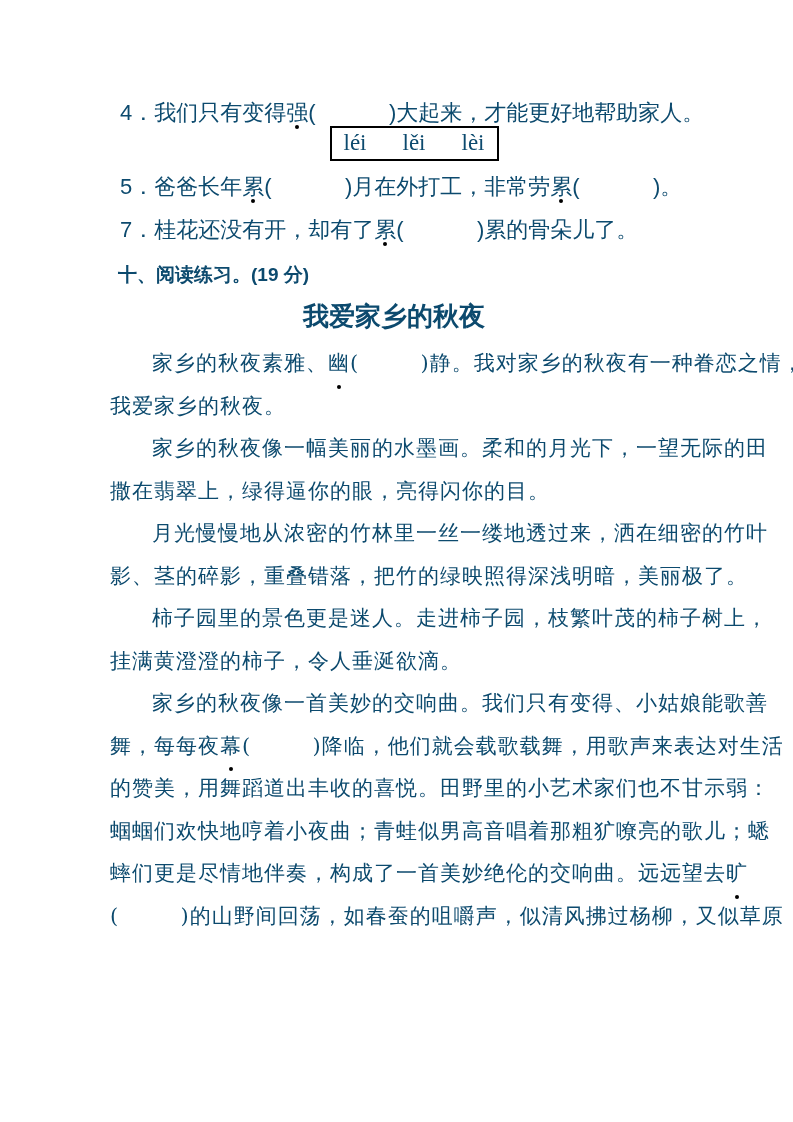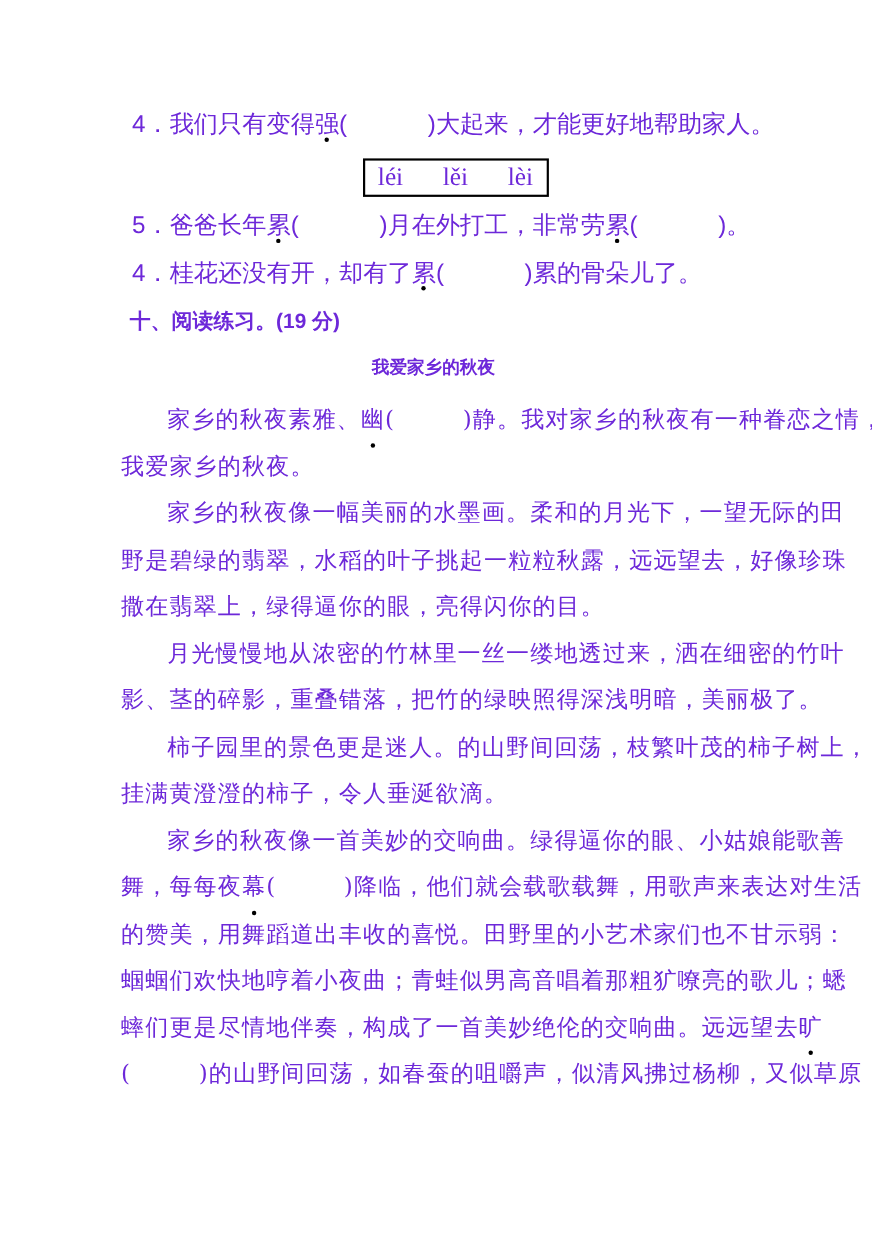--- a/index.html
+++ b/index.html
@@ -2,42 +2,41 @@
 <html><head>
 <meta charset="utf-8">
 <style>
   html, body { margin: 0; padding: 0; background: #e9e9e9; }
   .page {
     position: relative;
     width: 793px;
     height: 1122px;
     margin: 0 auto;
     background: #ffffff;
-    color: #6d28d9;
+    color: #0c4a6e;
     overflow: hidden;
   }
   .content {
     position: absolute;
     left: 110px;
     top: 99px;
     width: 568px;
   }
   
   .question {
     font-family: "Liberation Sans", sans-serif;
     font-size: 22px;
     line-height: 27px;
     margin-left: 10px;
     white-space: nowrap;
   }
   .q5 { margin-top: 12px; text-align: center; }
   .q6 { margin-top: 16px; }
   
   .pinyin-row {
-    margin-top: 18px;
     display: flex;
     justify-content: center;
     align-items: center;
   }
   .pinyin-box {
     border: 2px solid #000000;
     padding: 1px 12px 3px 12px;
     display: flex;
     gap: 36px;
     transform: translateX(20px);
@@ -51,21 +50,21 @@
     font-family: "Liberation Sans", sans-serif;
     font-size: 19px;
     font-weight: bold;
     line-height: 27px;
     white-space: nowrap;
   }
   .passage-title {
     margin-top: 15px;
     text-align: center;
     font-family: "Liberation Sans", sans-serif;
-    font-size: 16px;
+    font-size: 26px;
     font-weight: bold;
     line-height: 27px;
   }
   
   .passage {
     margin-top: 12px;
     font-family: "DejaVu Serif", serif;
     font-size: 21px;
   }
   .pline {
@@ -100,51 +99,50 @@
     <div class="pinyin-row">
       <div class="pinyin-box">
         <span>léi</span>
         <span>lěi</span>
         <span>lèi</span>
       </div>
     </div>
 
     <div class="question q5"><span>5．爸爸长年</span><span class="emph">累</span><span>(&nbsp;&nbsp;&nbsp;&nbsp;&nbsp;&nbsp;&nbsp;&nbsp;&nbsp;&nbsp;&nbsp;&nbsp;)月在外打工，非常劳</span><span class="emph">累</span><span>(&nbsp;&nbsp;&nbsp;&nbsp;&nbsp;&nbsp;&nbsp;&nbsp;&nbsp;&nbsp;&nbsp;&nbsp;)。</span></div>
 
-    <div class="question q6"><span>4．桂花还没有开，却有了</span><span class="emph">累</span><span>(&nbsp;&nbsp;&nbsp;&nbsp;&nbsp;&nbsp;&nbsp;&nbsp;&nbsp;&nbsp;&nbsp;&nbsp;)累的骨朵儿了。</span></div>
+    <div class="question q6"><span>7．桂花还没有开，却有了</span><span class="emph">累</span><span>(&nbsp;&nbsp;&nbsp;&nbsp;&nbsp;&nbsp;&nbsp;&nbsp;&nbsp;&nbsp;&nbsp;&nbsp;)累的骨朵儿了。</span></div>
 
     <div class="section-heading">十、阅读练习。(19 分)</div>
 
     <div class="passage-title">我爱家乡的秋夜</div>
 
     <div class="passage">
 
       <div>
         <div class="pline indent"><span>家乡的秋夜素雅、</span><span class="emph">幽</span><span>(&nbsp;&nbsp;&nbsp;&nbsp;&nbsp;&nbsp;&nbsp;&nbsp;)静。我对家乡的秋夜有一种眷恋之情，</span></div>
         <div class="pline"><span>我爱家乡的秋夜。</span></div>
       </div>
 
       <div>
         <div class="pline indent"><span>家乡的秋夜像一幅美丽的水墨画。柔和的月光下，一望无际的田</span></div>
-        <div class="pline"><span>野是碧绿的翡翠，水稻的叶子挑起一粒粒秋露，远远望去，好像珍珠</span></div>
         <div class="pline"><span>撒在翡翠上，绿得逼你的眼，亮得闪你的目。</span></div>
       </div>
 
       <div>
         <div class="pline indent"><span>月光慢慢地从浓密的竹林里一丝一缕地透过来，洒在细密的竹叶</span></div>
         <div class="pline"><span>影、茎的碎影，重叠错落，把竹的绿映照得深浅明暗，美丽极了。</span></div>
       </div>
 
       <div>
-        <div class="pline indent"><span>柿子园里的景色更是迷人。的山野间回荡，枝繁叶茂的柿子树上，</span></div>
+        <div class="pline indent"><span>柿子园里的景色更是迷人。走进柿子园，枝繁叶茂的柿子树上，</span></div>
         <div class="pline"><span>挂满黄澄澄的柿子，令人垂涎欲滴。</span></div>
       </div>
 
       <div>
-        <div class="pline indent"><span>家乡的秋夜像一首美妙的交响曲。绿得逼你的眼、小姑娘能歌善</span></div>
+        <div class="pline indent"><span>家乡的秋夜像一首美妙的交响曲。我们只有变得、小姑娘能歌善</span></div>
         <div class="pline"><span>舞，每每夜</span><span class="emph">幕</span><span>(&nbsp;&nbsp;&nbsp;&nbsp;&nbsp;&nbsp;&nbsp;&nbsp;)降临，他们就会载歌载舞，用歌声来表达对生活</span></div>
         <div class="pline"><span>的赞美，用舞蹈道出丰收的喜悦。田野里的小艺术家们也不甘示弱：</span></div>
         <div class="pline"><span>蝈蝈们欢快地哼着小夜曲；青蛙似男高音唱着那粗犷嘹亮的歌儿；蟋</span></div>
         <div class="pline"><span>蟀们更是尽情地伴奏，构成了一首美妙绝伦的交响曲。远远望去</span><span class="emph">旷</span></div>
         <div class="pline"><span>(&nbsp;&nbsp;&nbsp;&nbsp;&nbsp;&nbsp;&nbsp;&nbsp;)的山野间回荡，如春蚕的咀嚼声，似清风拂过杨柳，又似草原</span></div>
       </div>
 
     </div>
   </div>
 </div>

